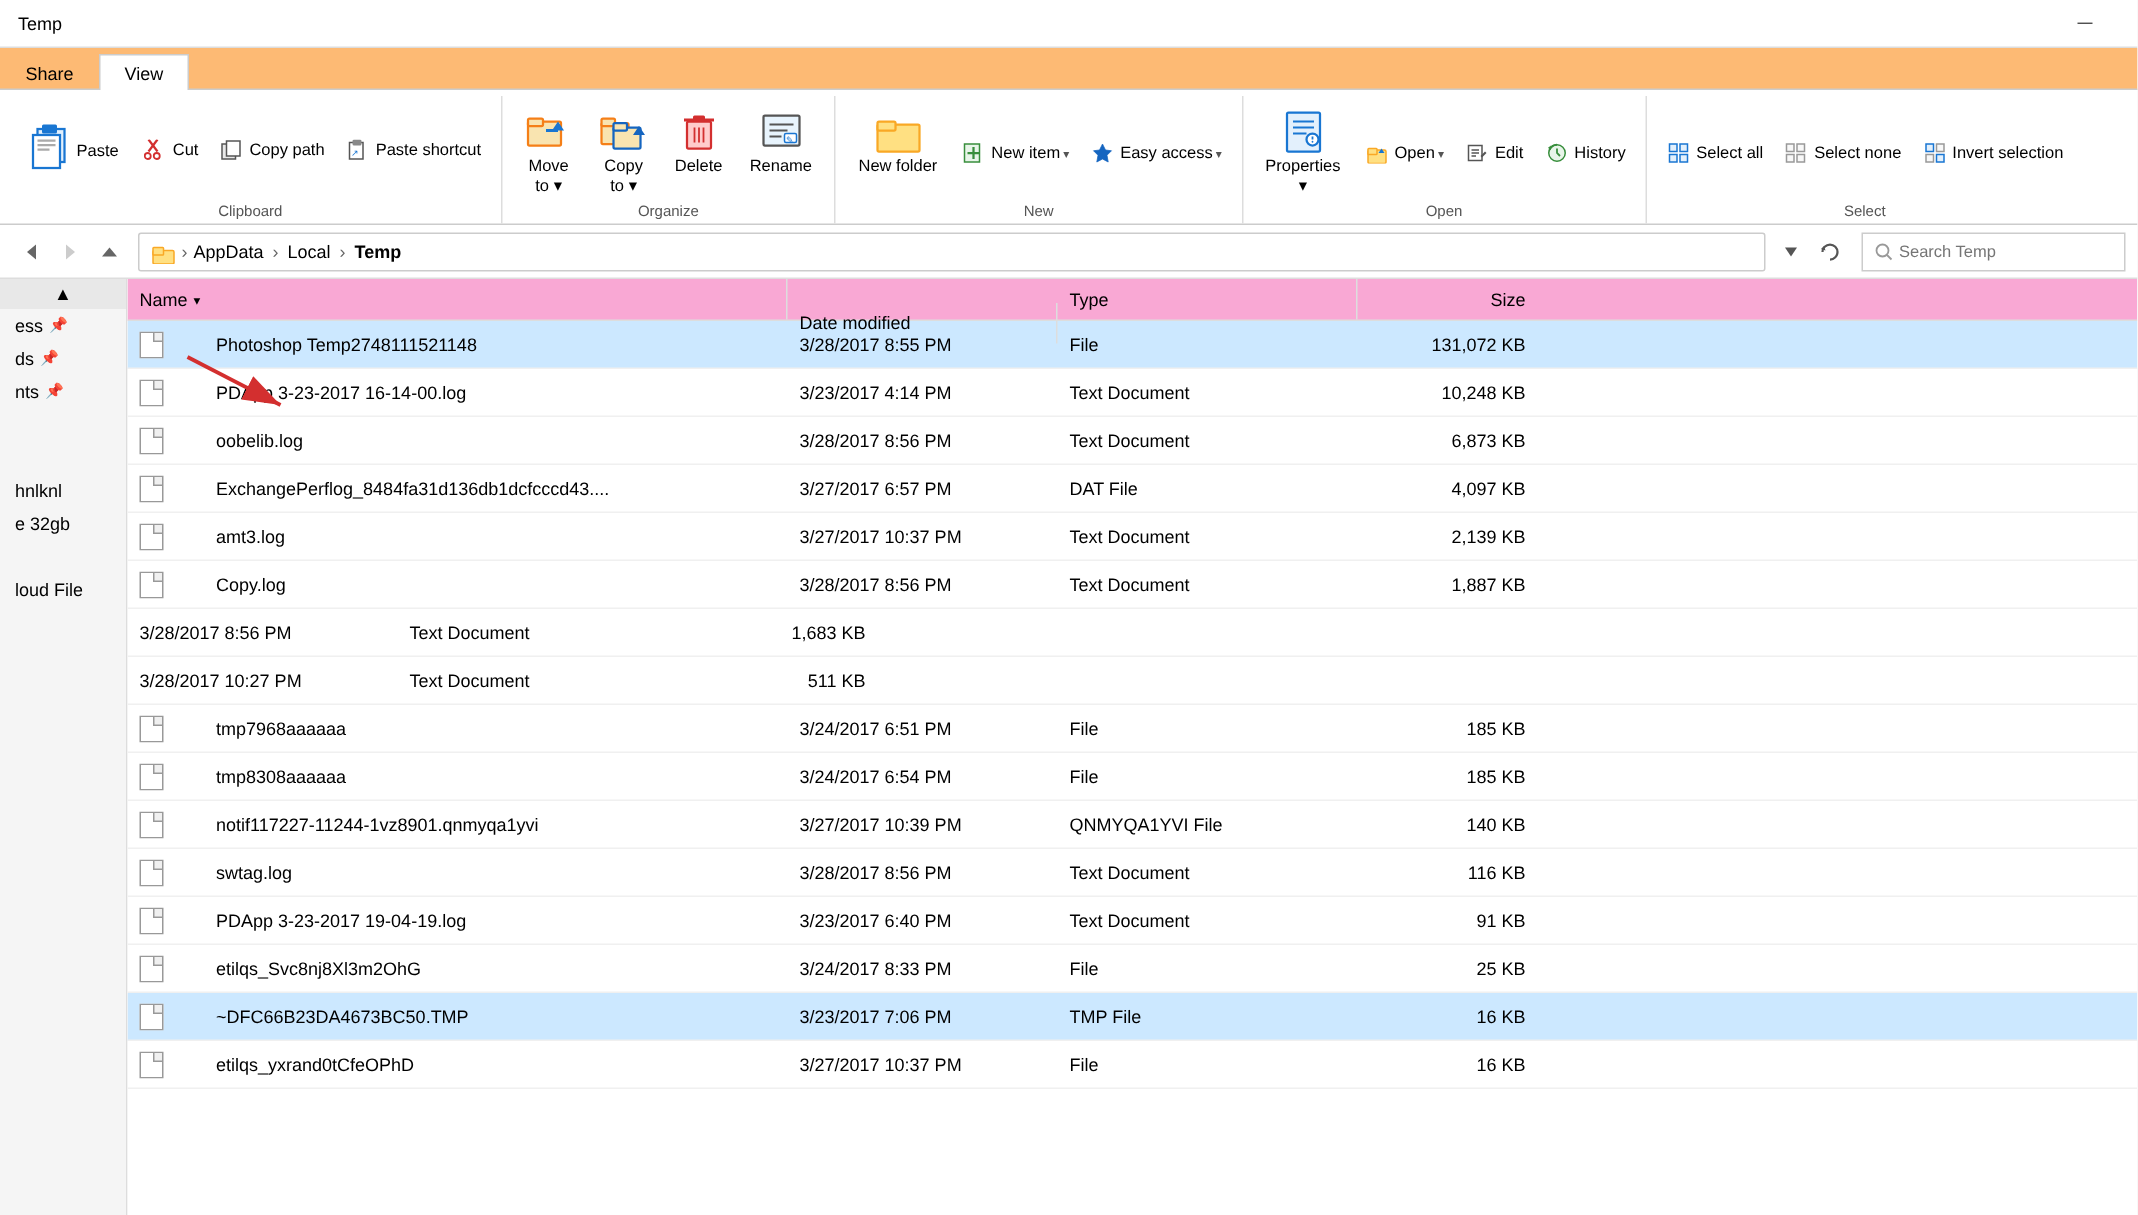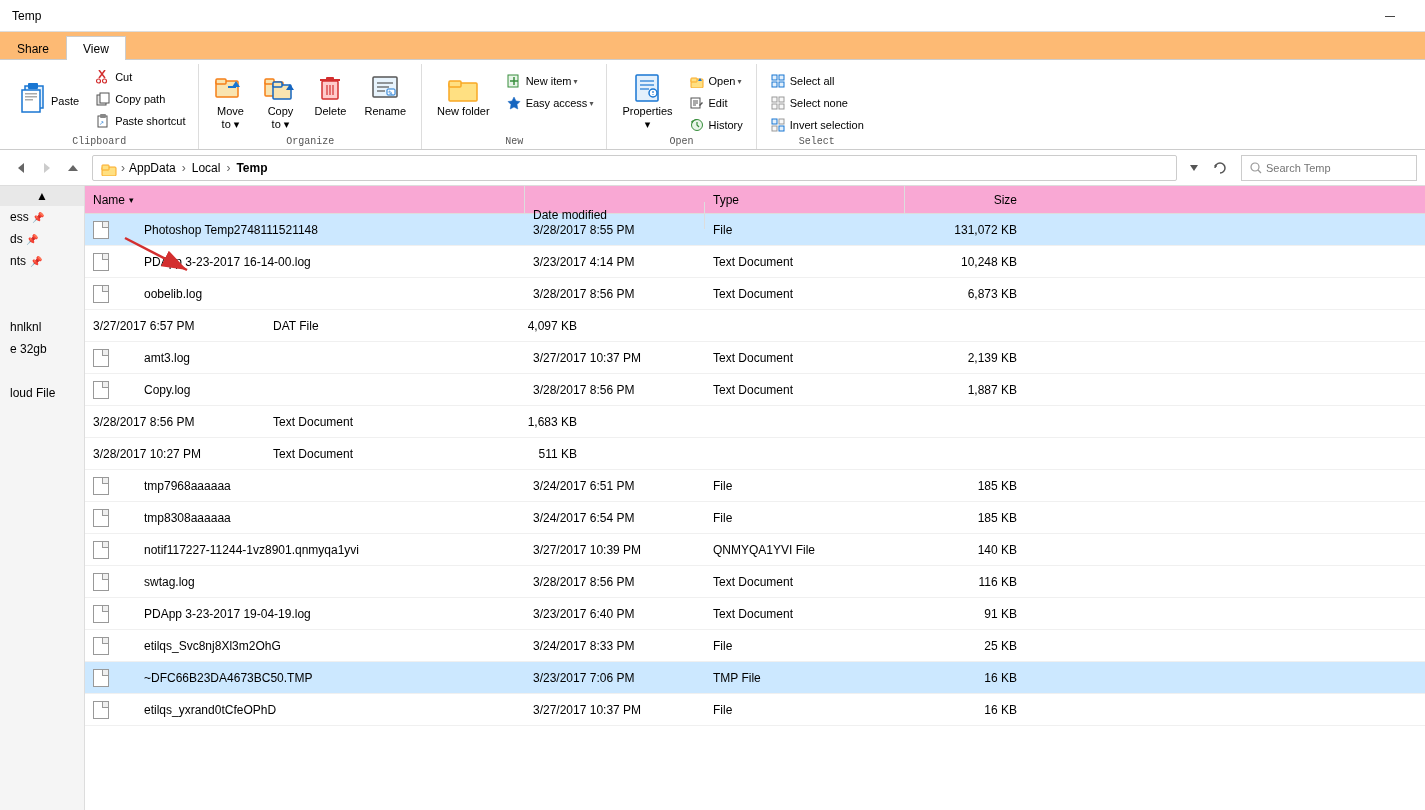--- a/index.html
+++ b/index.html
@@ -83,21 +83,20 @@
       padding: 2px 6px 0 6px;
       border-right: 1px solid #ddd;
       position: relative;
     }
     .ribbon-group:last-child { border-right: none; }
     .ribbon-group-label {
       font-size: 10px;
       color: #555;
       margin-top: auto;
       padding: 2px 0 2px 0;
-      font-family: Liberation Mono, monospace;
     }
     .ribbon-buttons {
       display: flex;
       flex-direction: row;
       align-items: flex-start;
       flex: 1;
     }
     .ribbon-btn-large {
       display: flex;
       flex-direction: column;
@@ -139,21 +138,21 @@
       height: 16px;
       display: flex;
       align-items: center;
       justify-content: center;
       font-size: 13px;
       margin-right: 4px;
     }
     .ribbon-btn-small .label { font-size: 11px; }
     .ribbon-small-stack {
       display: flex;
-      flex-direction: column;
+      flex-direction: row;
       justify-content: flex-start;
       height: 68px;
     }
 
     
     .clipboard-group {
       display: flex;
       flex-direction: row;
       align-items: flex-start;
     }
@@ -780,20 +779,24 @@
         <div class="file-row">
     <div class="name-cell">
       <div class="file-icon"></div>
       <span>oobelib.log</span>
     </div>
     <div class="date-cell">3/28/2017 8:56 PM</div>
     <div class="type-cell">Text Document</div>
     <div class="size-cell">6,873 KB</div>
   </div>
         <div class="file-row">
+    <div class="name-cell">
+      <div class="file-icon"></div>
+      <span>ExchangePerflog_8484fa31d136db1dcfcccd43....</span>
+    </div>
     <div class="date-cell">3/27/2017 6:57 PM</div>
     <div class="type-cell">DAT File</div>
     <div class="size-cell">4,097 KB</div>
   </div>
         <div class="file-row">
     <div class="name-cell">
       <div class="file-icon"></div>
       <span>amt3.log</span>
     </div>
     <div class="date-cell">3/27/2017 10:37 PM</div>

